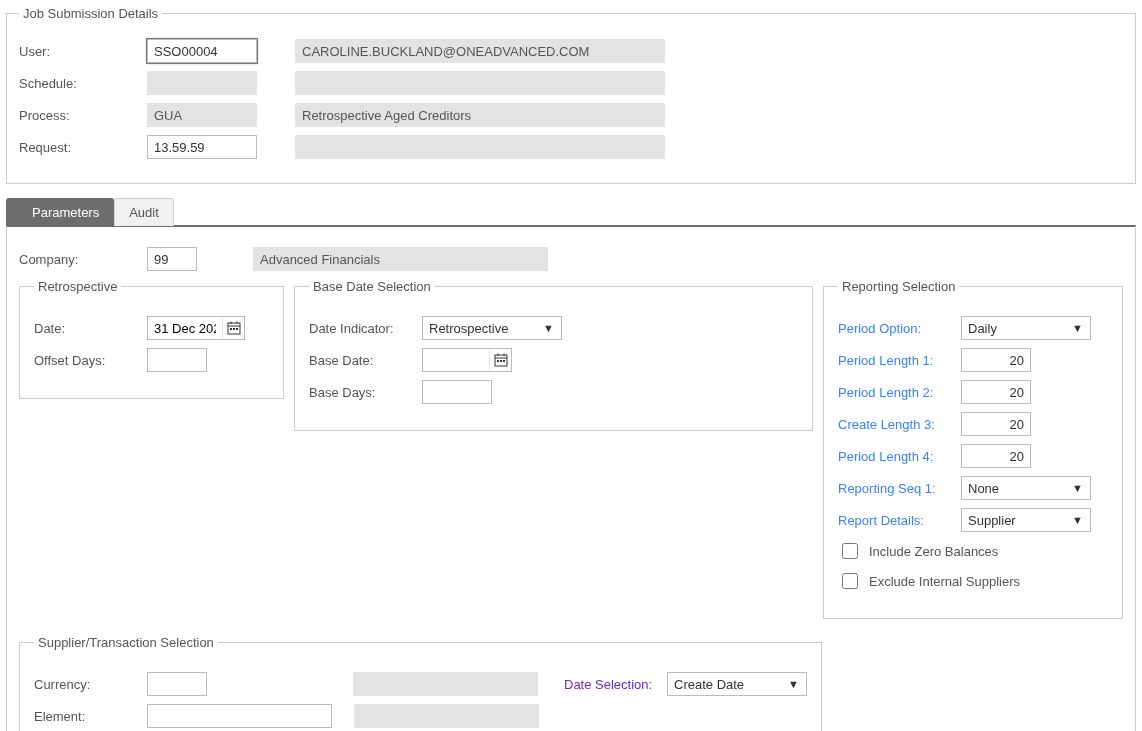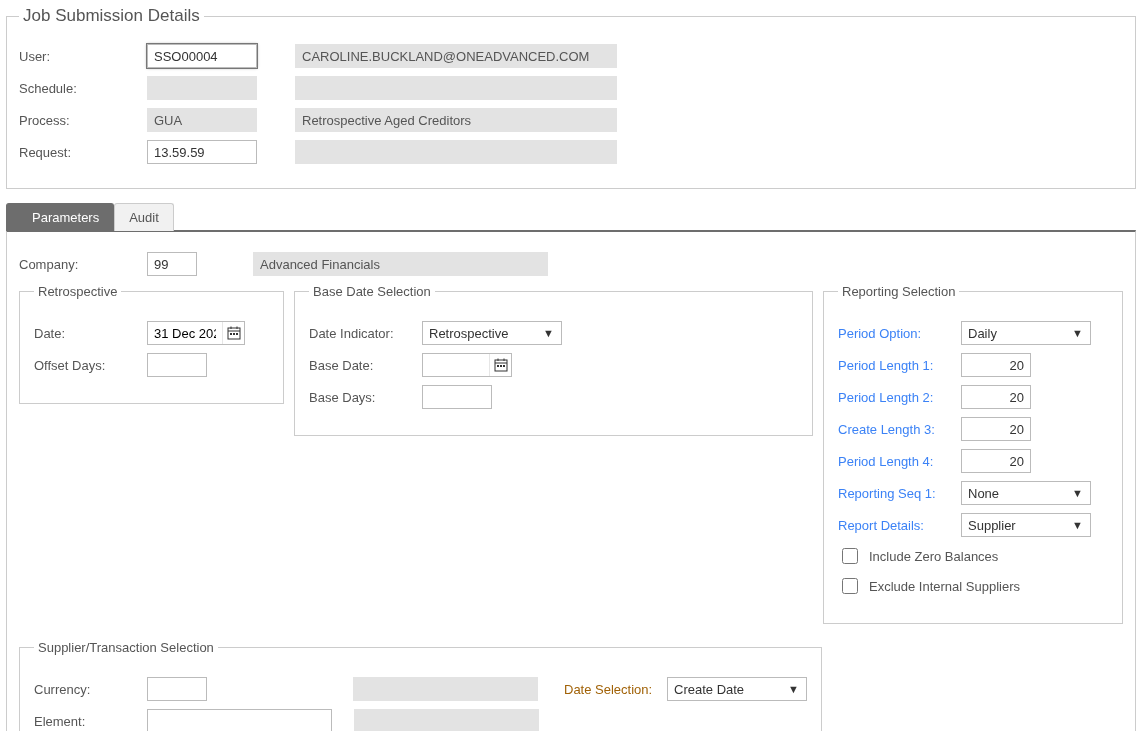--- a/index.html
+++ b/index.html
@@ -11,21 +11,21 @@
     padding: 6px;
     background: #fff;
   }
   fieldset.panel {
     border: 1px solid #ccc;
     padding: 10px 12px 16px 12px;
     margin: 0 0 14px 0;
     position: relative;
   }
   fieldset.panel > legend {
-    font-size: 17px;
+    font-size: 13px;
     color: #555;
     padding: 0 4px;
   }
 
   .form-row {
     display: flex;
     align-items: center;
     margin: 8px 0;
     gap: 8px;
   }
@@ -67,21 +67,21 @@
     color: #333;
   }
   .w50 { width: 50px; }
   .w60 { width: 60px; }
   .w70 { width: 70px; }
   .w110 { width: 110px; }
   .w130 { width: 130px; }
   .w140 { width: 140px; }
   .w185 { width: 185px; }
   .w295 { width: 295px; }
-  .w370 { width: 322px; }
+  .w370 { width: 370px; }
 
   .user-input-highlight {
     background: #2f73d6;
     color: #fff;
     outline: 1px solid #777;
     box-shadow: 0 0 3px rgba(0,0,0,0.4);
   }
 
   .date-field {
     display: inline-flex;
@@ -355,21 +355,21 @@
     <legend>Supplier/Transaction Selection</legend>
 
     <div class="form-row">
       <div class="label-col-sm">Currency:</div>
       <input class="text w60" value="" style="">
       <div style="width:130px"></div>
       <div class="readonly-box w185">
           <span></span>
         </div>
       <div style="width:10px"></div>
-      <div style="width:95px;color:#a16207">Date Selection:</div>
+      <div style="width:95px;color:#6d28d9">Date Selection:</div>
       <span class="select-wrap">
         <select class="text w140"><option>Create Date</option></select>
         <span class="chevron">▼</span>
       </span>
     </div>
 
     <div class="form-row">
       <div class="label-col-sm">Element:</div>
       <input class="text w185" value="" style="">
       <div style="width:6px"></div>

